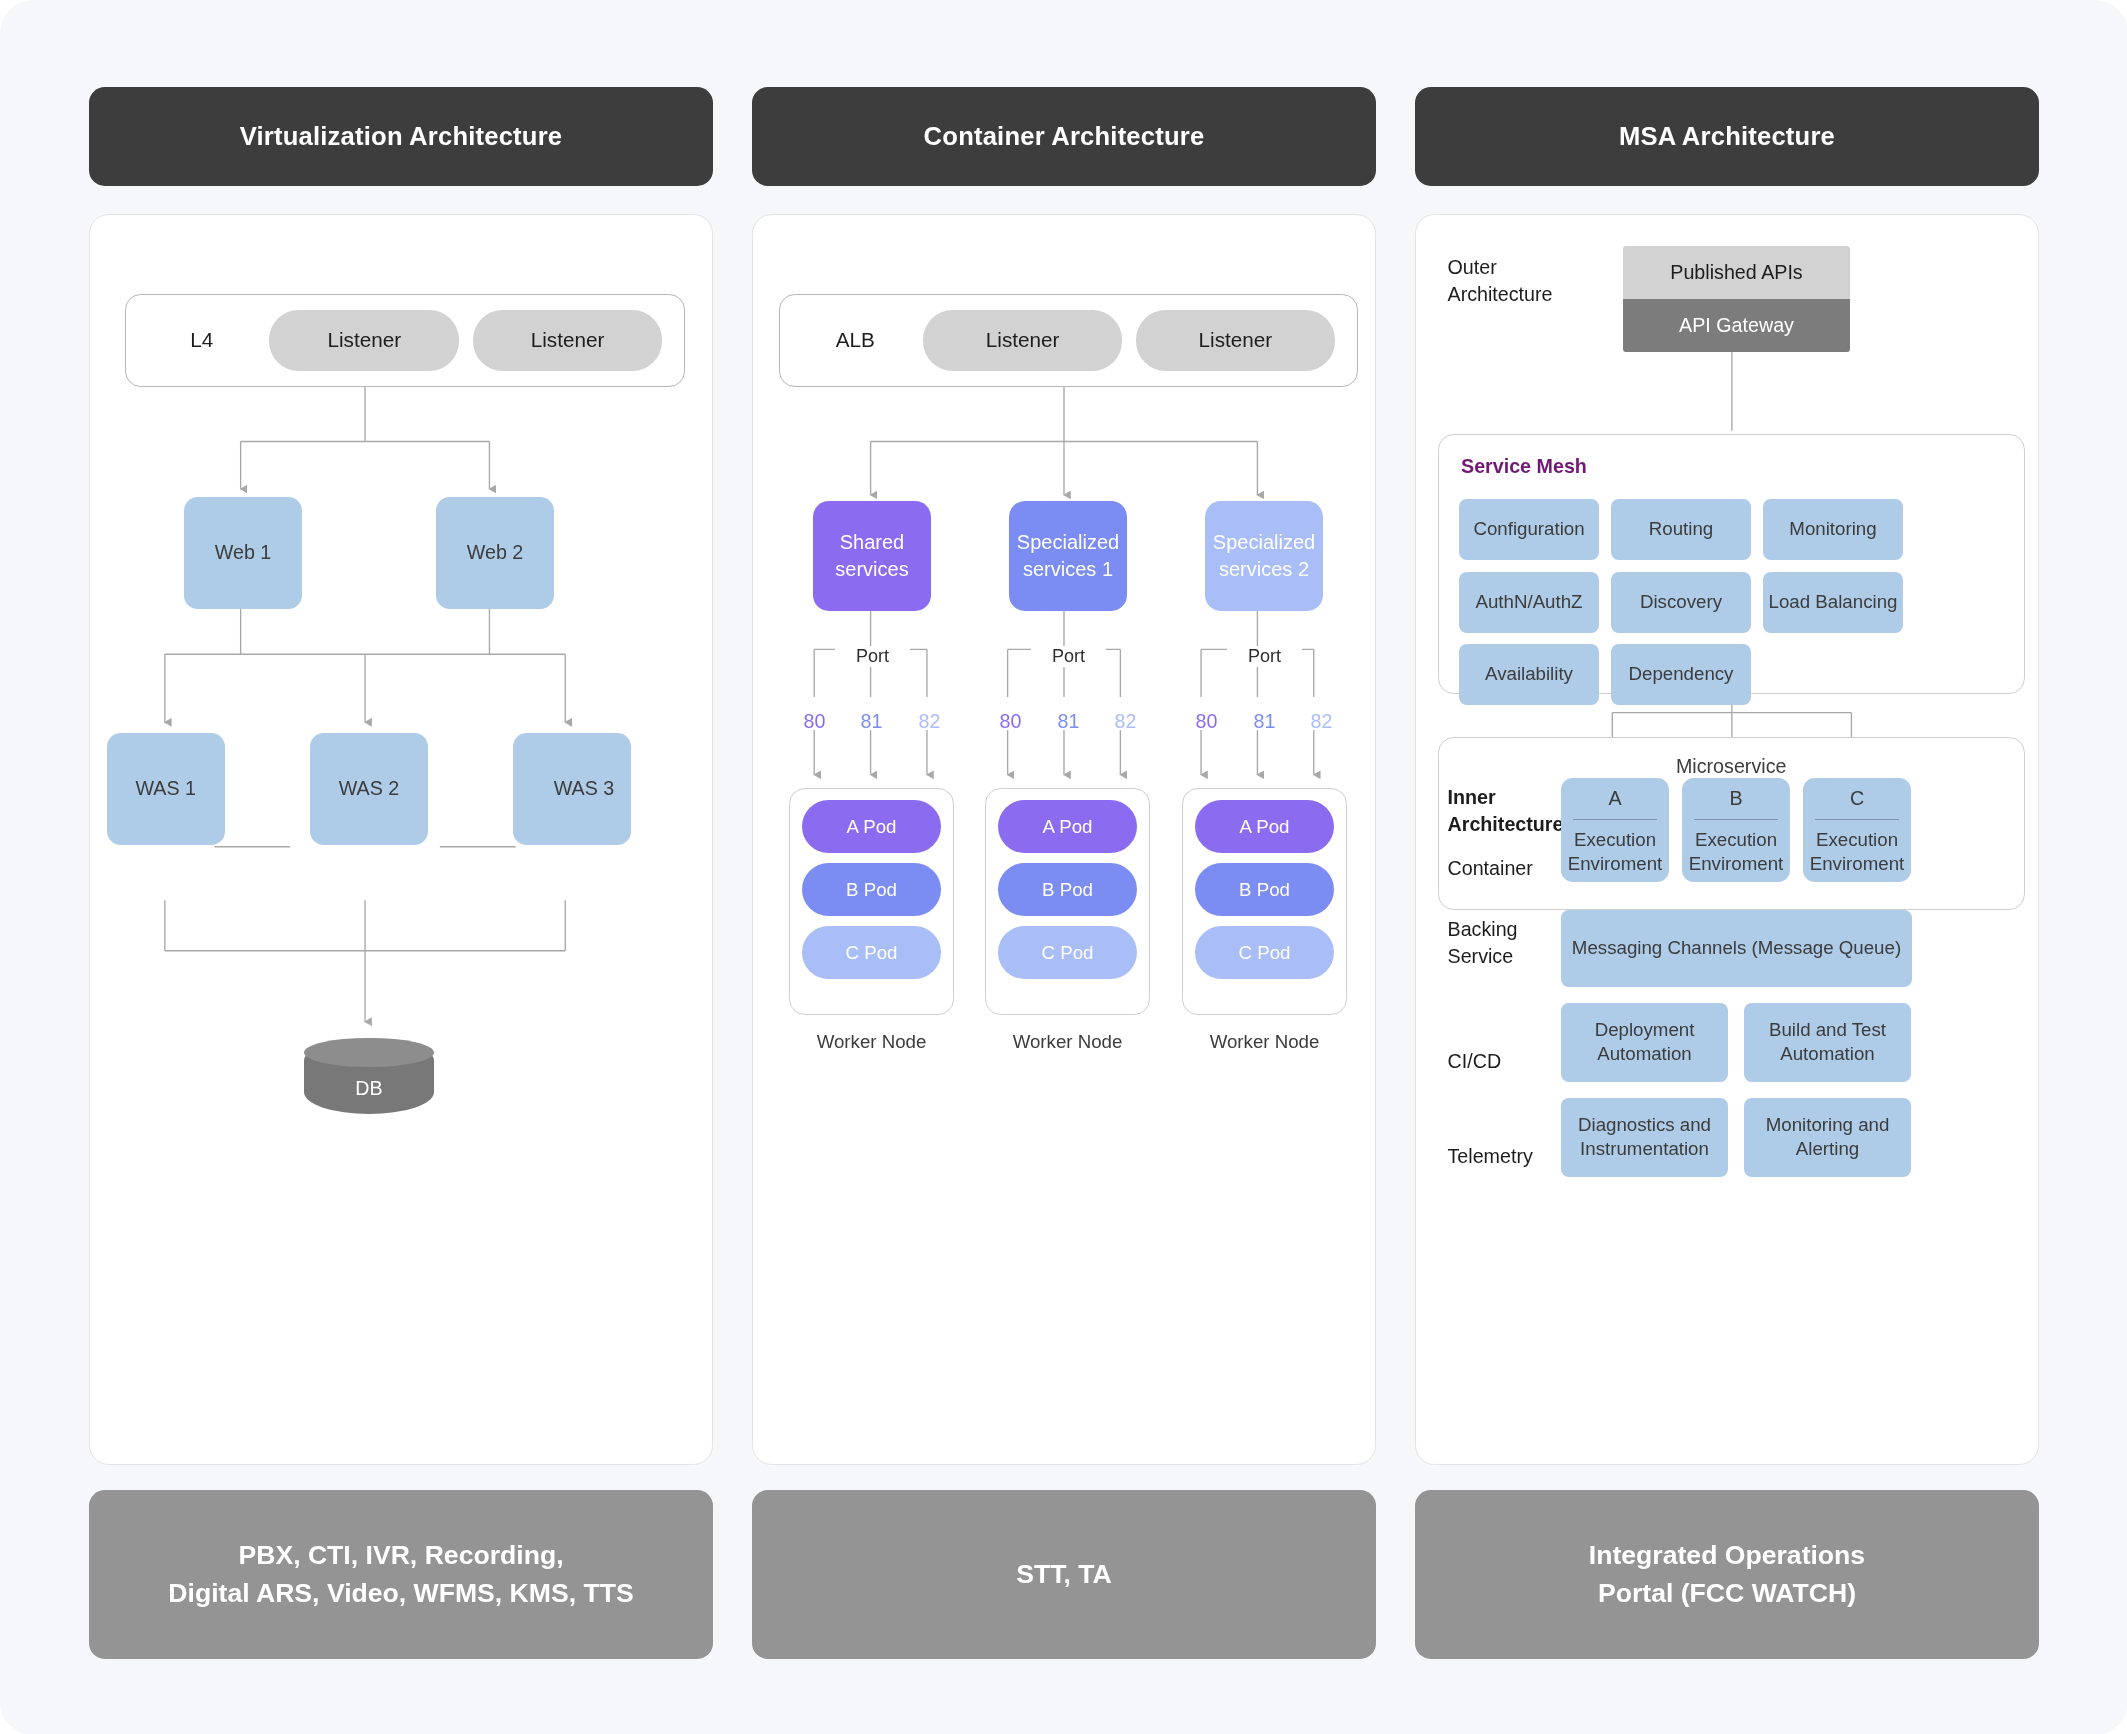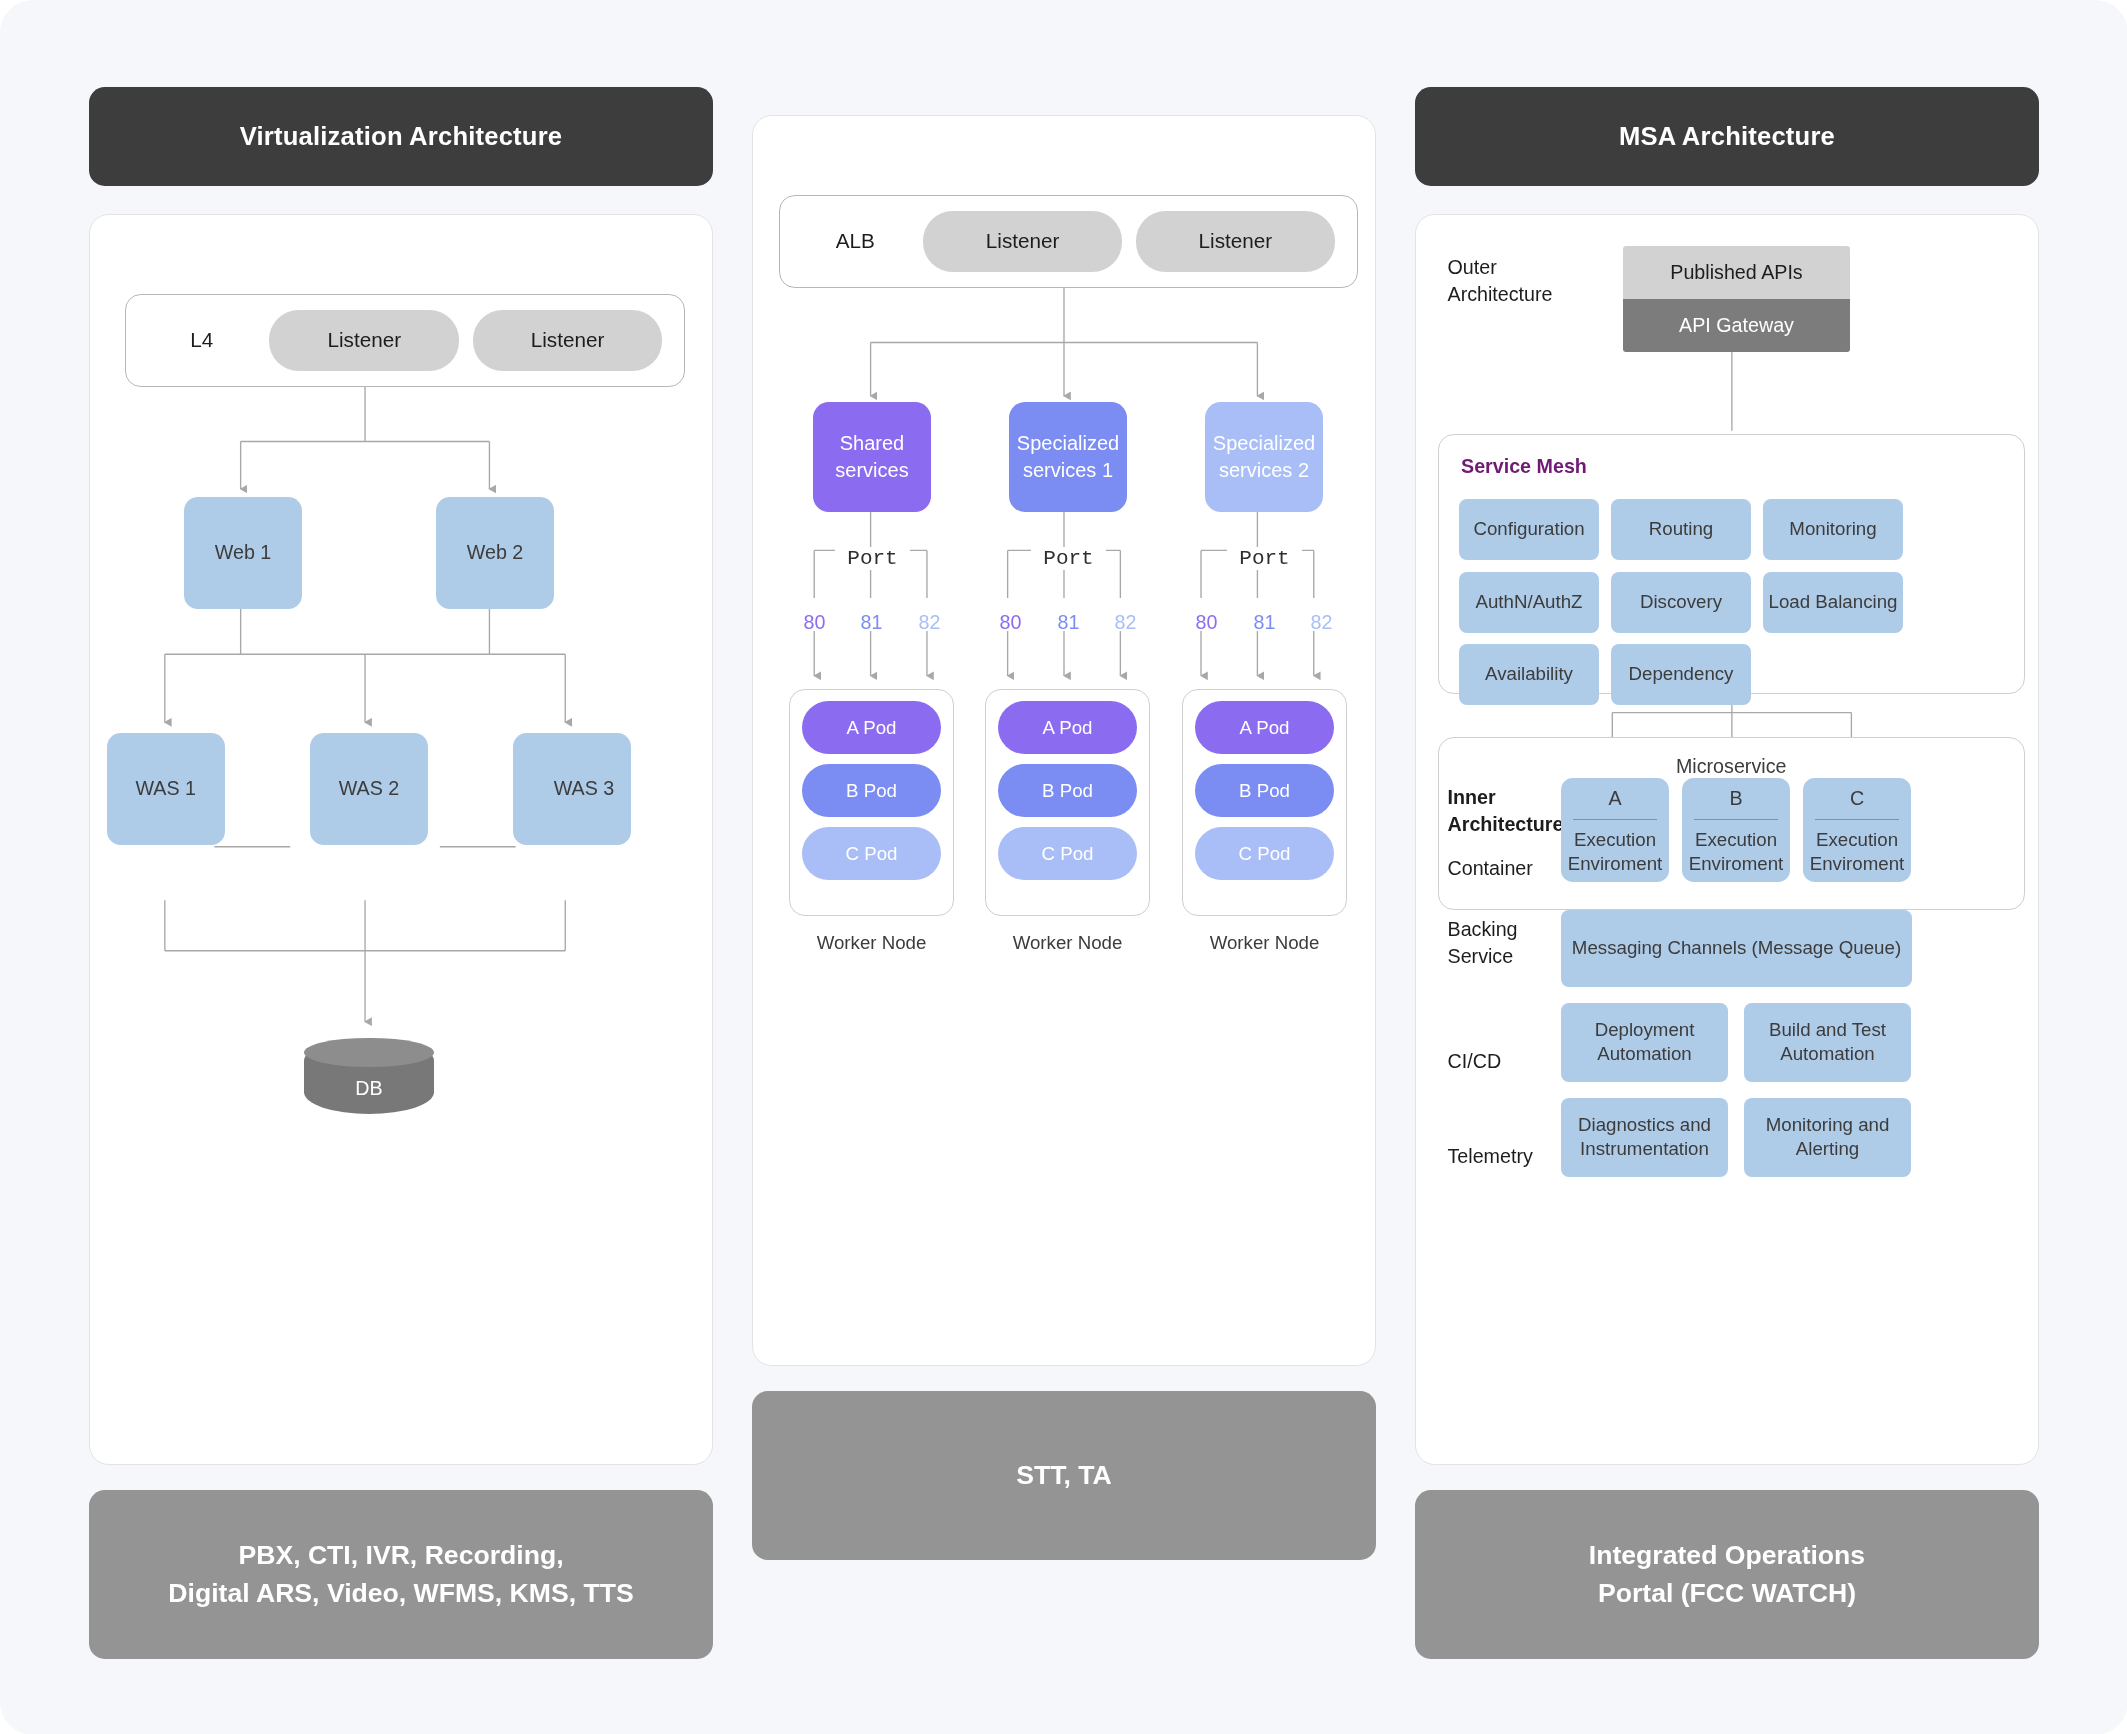--- a/index.html
+++ b/index.html
@@ -186,26 +186,25 @@
   .pod.p2 { background: #a9bdf7; }
   .worker-label {
     position: absolute;
     font-size: 18.7px;
     color: #3c3c3c;
     text-align: center;
   }
 
   .port-label {
     position: absolute;
-    font-size: 21px;
+    font-size: 18px;
     color: #2e2e2e;
     text-align: center;
     background: #ffffff;
     padding: 0 5.9px;
-    font-family: Liberation Mono, monospace;
   }
   .port-num {
     position: absolute;
     font-size: 19.7px;
     text-align: center;
     width: 39px;
   }
   .port-num.n0 { color: #8b6cf0; }
   .port-num.n1 { color: #7b8cf2; }
   .port-num.n2 { color: #a9bdf7; }
@@ -351,20 +350,21 @@
         </div>
       </div>
 
       <div class="col-footer">
         <span class="fline">PBX, CTI, IVR, Recording,</span>
         <span class="fline">Digital ARS, Video, WFMS, KMS, TTS</span>
       </div>
     </div>
 
     <div class="column">
+      <div class="col-header">Container Architecture</div>
 
       <div class="col-card">
 
         <svg class="svgwrap" viewBox="0 0 640 1270" preserveAspectRatio="none">
           <defs>
             <marker id="ar2" markerWidth="9" markerHeight="9" refX="4.5" refY="7" orient="auto" markerUnits="userSpaceOnUse">
               <path d="M0,0 L9,0 L4.5,8 Z" fill="#a8a8a8"></path>
             </marker>
           </defs>
           <g stroke="#a8a8a8" stroke-width="1.4" fill="none">

